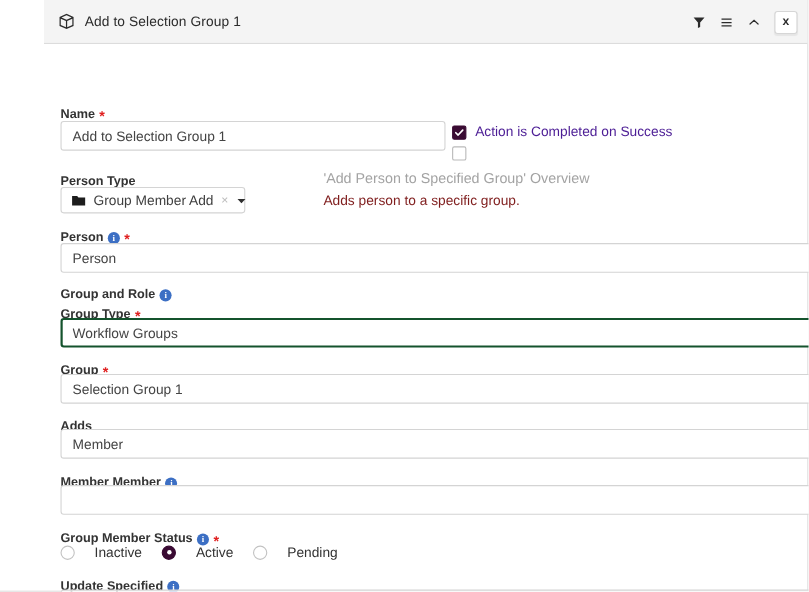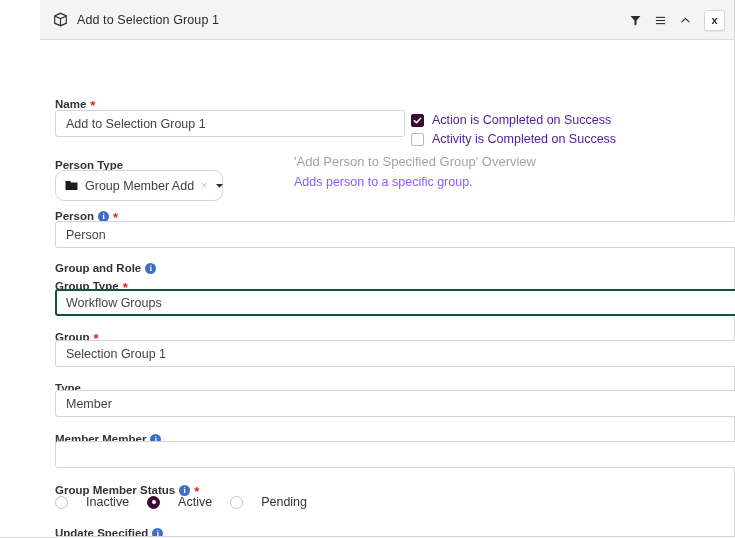--- a/index.html
+++ b/index.html
@@ -171,28 +171,28 @@
   .cb.on {
     background: #3a0b33;
     border-color: #3a0b33;
   }
   .cb.on svg { display: block; }
   .check-label { font-size: 12.5px; color: #4c1d95; white-space: nowrap; }
 
   
   .overview { position: absolute; left: 254px; top: 114px; }
   .overview-title { font-size: 13px; color: #a3a3a3; line-height: 1.3; }
-  .overview-body { font-size: 12.5px; color: #8b5cf6; margin-top: 4px; }
+  .overview-body { font-size: 12.5px; color: #7f1d1d; margin-top: 4px; }
 
   
   .action-select {
     width: 168px;
-    height: 31px;
+    height: 24px;
     border: 1px solid #d4d4d4;
-    border-radius: 9px;
+    border-radius: 3px;
     background: #ffffff;
     display: flex;
     align-items: center;
     gap: 7px;
     padding: 0 7px 0 9px;
     font-size: 12.5px;
     color: #3f3f3f;
     cursor: pointer;
   }
   .folder-ico { width: 13px; height: 11px; flex: none; display:block; }
@@ -293,21 +293,20 @@
       <div class="check-row">
         <span class="cb on">
           <svg width="9" height="9" viewBox="0 0 10 10" fill="none" stroke="#ffffff" stroke-width="1.7" stroke-linecap="round" stroke-linejoin="round">
             <polyline points="1.5,5.2 3.9,7.5 8.5,2.6"></polyline>
           </svg>
         </span>
         <span class="check-label">Action is Completed on Success</span>
       </div>
       <div class="check-row">
         <span class="cb"></span>
-        <span class="check-label">Activity is Completed on Success</span>
       </div>
     </div>
 
     <div class="row-abs" style="left:15px; top:115px;">
       <span class="label">Person Type</span>
     </div>
     <div class="row-abs" style="left:15px; top:130px;">
       <div class="action-select">
         <span>
           <svg class="folder-ico" viewBox="0 0 14 12" fill="#1d1d1d">
@@ -382,21 +381,21 @@
         <span class="val">Selection Group 1</span>
         <span class="chev">
           <svg width="11" height="11" viewBox="0 0 12 12" fill="none" stroke="#3c4250" stroke-width="1.2" stroke-linecap="round">
             <polyline points="2.2,4.6 6,8.2 9.8,4.6"></polyline>
           </svg>
         </span>
       </div>
     </div>
 
     <div class="row-abs" style="left:15px; top:338px;">
-      <span class="label">Type</span>
+      <span class="label">Adds</span>
     </div>
     <div class="row-abs" style="left:15px; top:350px;">
       <div class="field">
         <span class="val">Member</span>
         <span class="chev">
           <svg width="11" height="11" viewBox="0 0 12 12" fill="none" stroke="#3c4250" stroke-width="1.2" stroke-linecap="round">
             <polyline points="2.2,4.6 6,8.2 9.8,4.6"></polyline>
           </svg>
         </span>
       </div>

